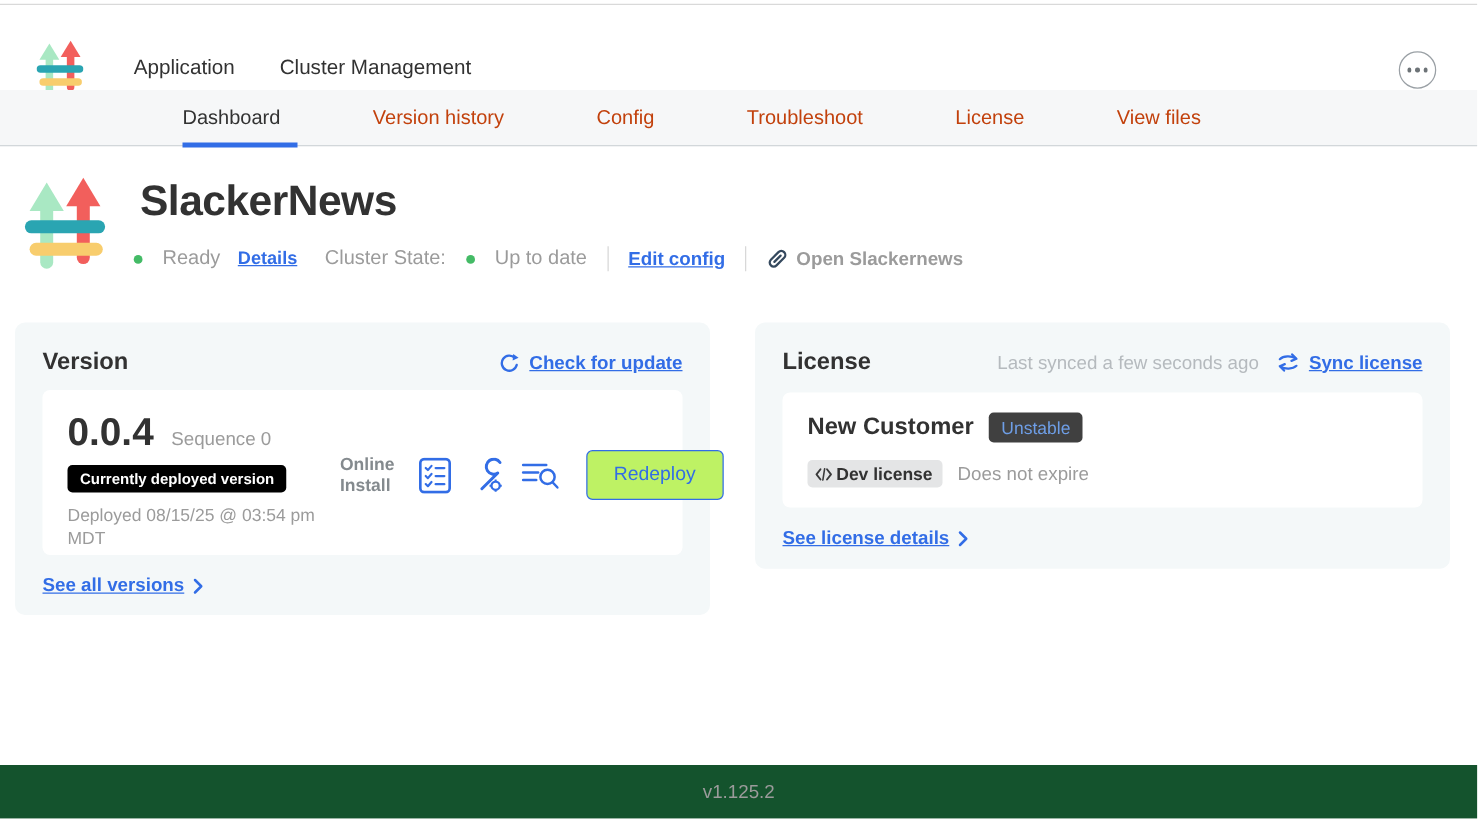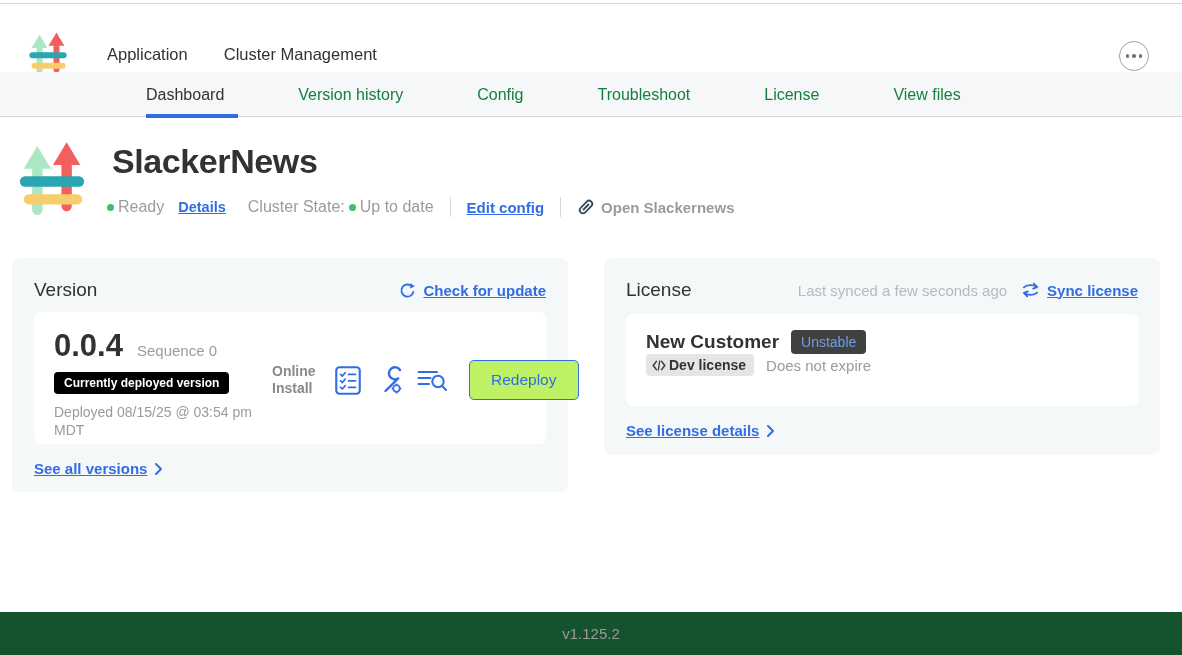--- a/index.html
+++ b/index.html
@@ -16,43 +16,43 @@
   .apptab { position:relative; height:68px; display:flex; align-items:center; padding:0 18px;
             font-size:16.5px; font-weight:500; color:#323232; cursor:pointer; }
   .apptab.active::after { content:""; position:absolute; left:0; right:0; bottom:0; height:4px; background:#326de6; }
   .ellipsis-btn { position:absolute; right:33px; top:21px; width:30px; height:30px; border-radius:50%;
                   border:1.5px solid #9aa0a5; display:flex; align-items:center; justify-content:center; gap:3px; cursor:pointer; background:#fff; }
   .ellipsis-btn i { width:3.5px; height:3.5px; border-radius:50%; background:#6d7377; }
 
   
   .subnav { position:absolute; top:72px; left:0; right:0; height:45px; background:#f6f7f8;
             border-bottom:1px solid #d2d7da; display:flex; padding-left:146px; gap:74px; }
-  .subtab { position:relative; display:flex; align-items:center; height:45px; font-size:16px; color:#15803d; cursor:pointer; }
+  .subtab { position:relative; display:flex; align-items:center; height:45px; font-size:16px; color:#c2410c; cursor:pointer; }
   .subtab.active { color:#323232; font-weight:500; }
   .subtab.active::after { content:""; position:absolute; left:0; right:-14px; bottom:-1px; height:4px; background:#326de6; }
 
   
   .app-icon { position:absolute; left:18px; top:138px; width:68px; height:86px; }
   .page-title { position:absolute; left:112px; top:142px; font-size:34px; font-weight:800; letter-spacing:-0.4px; color:#323232; }
   .status-row { position:absolute; left:107px; top:195px; display:flex; align-items:center; font-size:16px; color:#9b9b9b; height:24px; }
   .dot { width:7px; height:7px; border-radius:50%; background:#44bb66; flex:0 0 auto; }
-  .status-row .gap8 { margin-left:4px; }
+  .status-row .gap8 { margin-left:16px; }
   .status-row .gap14 { margin-left:14px; }
   .status-row .gap22 { margin-left:22px; }
   a.lnk { color:#326de6; text-decoration:underline; cursor:pointer; }
   .lnk-sb { font-size:14.5px; font-weight:600; }
   .lnk-b { font-size:15px; font-weight:700; }
   .vdiv { width:1px; height:20px; background:#d8d8d8; margin:0 16px; }
   .openlink { display:flex; align-items:center; gap:6px; }
 
   
   .cards { position:absolute; top:258px; left:12px; display:flex; gap:36px; }
   .card { width:556px; background:#f4f8f9; border-radius:8px; padding:20px 22px; }
   .card-head { display:flex; justify-content:space-between; align-items:center; height:24px; }
-  .card-head h2 { font-size:19px; font-weight:400; color:#323232; }
+  .card-head h2 { font-size:19px; font-weight:700; color:#323232; }
   .head-right { display:flex; align-items:center; gap:14px; }
   .head-link { display:flex; align-items:center; gap:7px; font-size:15px; font-weight:600; color:#326de6; cursor:pointer; }
   .head-link .txt { text-decoration:underline; }
   .muted-sync { font-size:15px; color:#b5babe; }
 
   .inner { background:#fff; border-radius:6px; }
   .v-inner { margin-top:10px; height:132px; padding:16px 20px; display:flex; justify-content:space-between; }
   .v-left .vrow { display:flex; align-items:baseline; gap:14px; }
   .vnum { font-size:31px; font-weight:800; color:#323232; }
   .seq { font-size:15px; color:#9b9b9b; }
@@ -66,21 +66,21 @@
   .redeploy { border:1.5px solid #326de6; background:#bef264; color:#326de6; font-weight:400; font-size:15.5px;
               padding:10px 21px; border-radius:5px; margin-left:7px; cursor:pointer; font-family:inherit; }
   .see-link { margin-top:16px; display:inline-flex; align-items:center; gap:7px; font-size:15px; font-weight:600;
               color:#326de6; cursor:pointer; }
   .see-link .txt { text-decoration:underline; }
 
   .l-inner { margin-top:12px; height:92px; padding:16px 20px; }
   .l-row1 { display:flex; align-items:center; gap:12px; }
   .cust-name { font-size:19px; font-weight:700; color:#323232; }
   .badge-unstable { background:#404040; color:#6e9ee6; font-size:14px; padding:4px 10px; border-radius:4px; }
-  .l-row2 { display:flex; align-items:center; gap:12px; margin-top:0; }
+  .l-row2 { display:flex; align-items:center; gap:12px; margin-top:14px; }
   .devtag { background:#e4e5e6; color:#323232; font-size:14px; font-weight:700; padding:3px 8px 3px 6px;
             border-radius:4px; display:inline-flex; align-items:center; gap:3px; }
   .expiry { font-size:15px; color:#9b9b9b; }
 
   
   .footer { position:absolute; left:0; right:0; bottom:0; height:43px; background:#14532d;
             display:flex; align-items:center; justify-content:center; font-size:15px; color:#9b9b9b; }
 </style>
 </head>
 <body>

